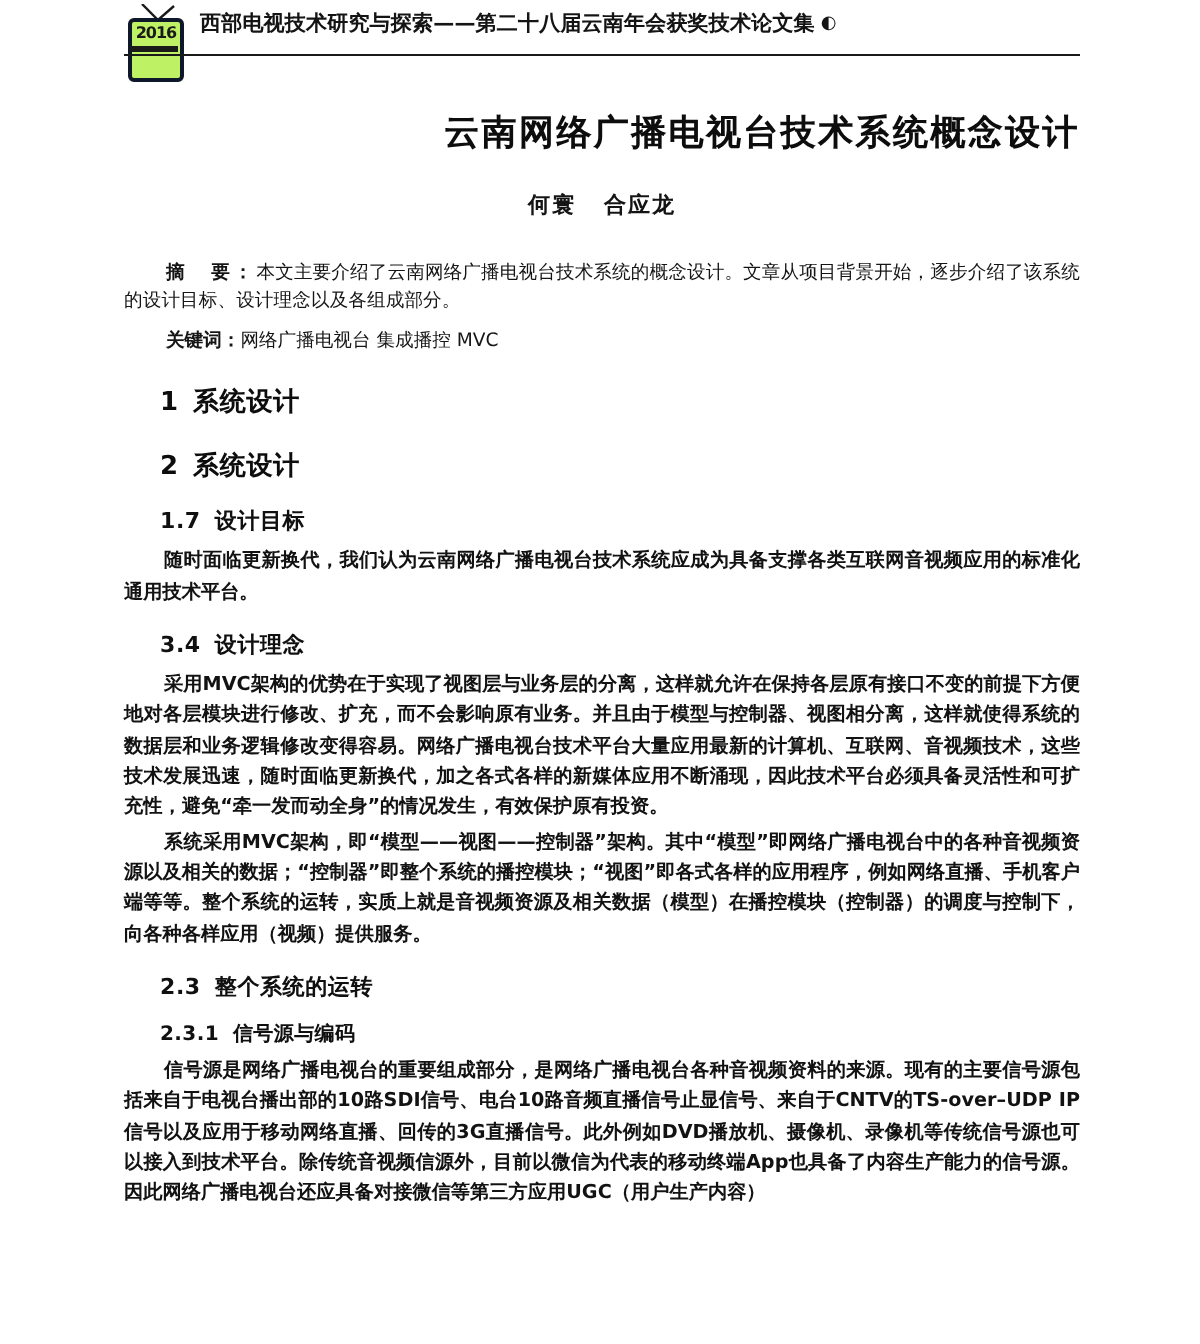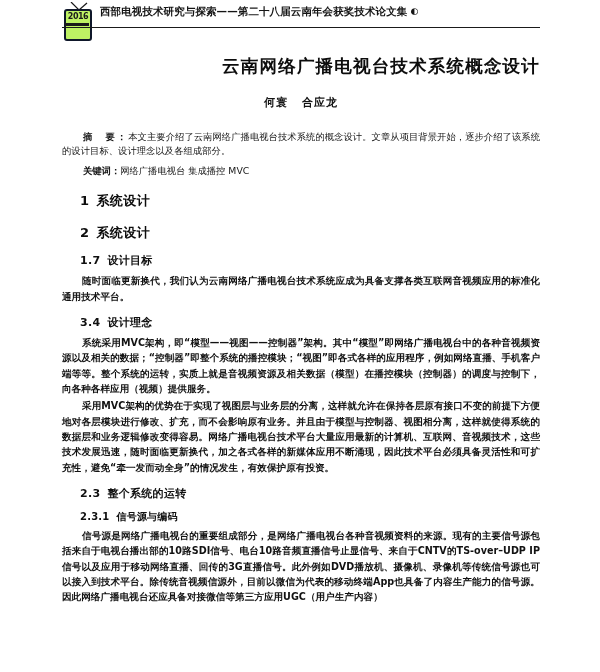--- a/index.html
+++ b/index.html
@@ -239,22 +239,22 @@
     </div>
 
     <h2 class="sec"><span>1</span><span class="num-gap"></span><span>系统设计</span></h2>
 
     <h2 class="sec"><span>2</span><span class="num-gap"></span><span>系统设计</span></h2>
 
     <h3 class="subsec"><span>1.7</span><span class="num-gap"></span><span>设计目标</span></h3>
     <p class="para">随时面临更新换代，我们认为云南网络广播电视台技术系统应成为具备支撑各类互联网音视频应用的标准化通用技术平台。</p>
 
     <h3 class="subsec"><span>3.4</span><span class="num-gap"></span><span>设计理念</span></h3>
+    <p class="para">采用MVC架构的优势在于实现了视图层与业务层的分离，这样就允许在保持各层原有接口不变的前提下方便地对各层模块进行修改、扩充，而不会影响原有业务。并且由于模型与控制器、视图相分离，这样就使得系统的数据层和业务逻辑修改变得容易。网络广播电视台技术平台大量应用最新的计算机、互联网、音视频技术，这些技术发展迅速，随时面临更新换代，加之各式各样的新媒体应用不断涌现，因此技术平台必须具备灵活性和可扩充性，避免“牵一发而动全身”的情况发生，有效保护原有投资。</p>
     <p class="para">系统采用MVC架构，即“模型——视图——控制器”架构。其中“模型”即网络广播电视台中的各种音视频资源以及相关的数据；“控制器”即整个系统的播控模块；“视图”即各式各样的应用程序，例如网络直播、手机客户端等等。整个系统的运转，实质上就是音视频资源及相关数据（模型）在播控模块（控制器）的调度与控制下，向各种各样应用（视频）提供服务。</p>
-    <p class="para">采用MVC架构的优势在于实现了视图层与业务层的分离，这样就允许在保持各层原有接口不变的前提下方便地对各层模块进行修改、扩充，而不会影响原有业务。并且由于模型与控制器、视图相分离，这样就使得系统的数据层和业务逻辑修改变得容易。网络广播电视台技术平台大量应用最新的计算机、互联网、音视频技术，这些技术发展迅速，随时面临更新换代，加之各式各样的新媒体应用不断涌现，因此技术平台必须具备灵活性和可扩充性，避免“牵一发而动全身”的情况发生，有效保护原有投资。</p>
 
     <h3 class="subsec"><span>2.3</span><span class="num-gap"></span><span>整个系统的运转</span></h3>
 
     <h4 class="subsubsec"><span>2.3.1</span><span class="num-gap"></span><span>信号源与编码</span></h4>
     <p class="para">信号源是网络广播电视台的重要组成部分，是网络广播电视台各种音视频资料的来源。现有的主要信号源包括来自于电视台播出部的10路SDI信号、电台10路音频直播信号止显信号、来自于CNTV的TS-over–UDP IP信号以及应用于移动网络直播、回传的3G直播信号。此外例如DVD播放机、摄像机、录像机等传统信号源也可以接入到技术平台。除传统音视频信源外，目前以微信为代表的移动终端App也具备了内容生产能力的信号源。因此网络广播电视台还应具备对接微信等第三方应用UGC（用户生产内容）</p>
 
   </div>
 </div>
 
 </body></html>

